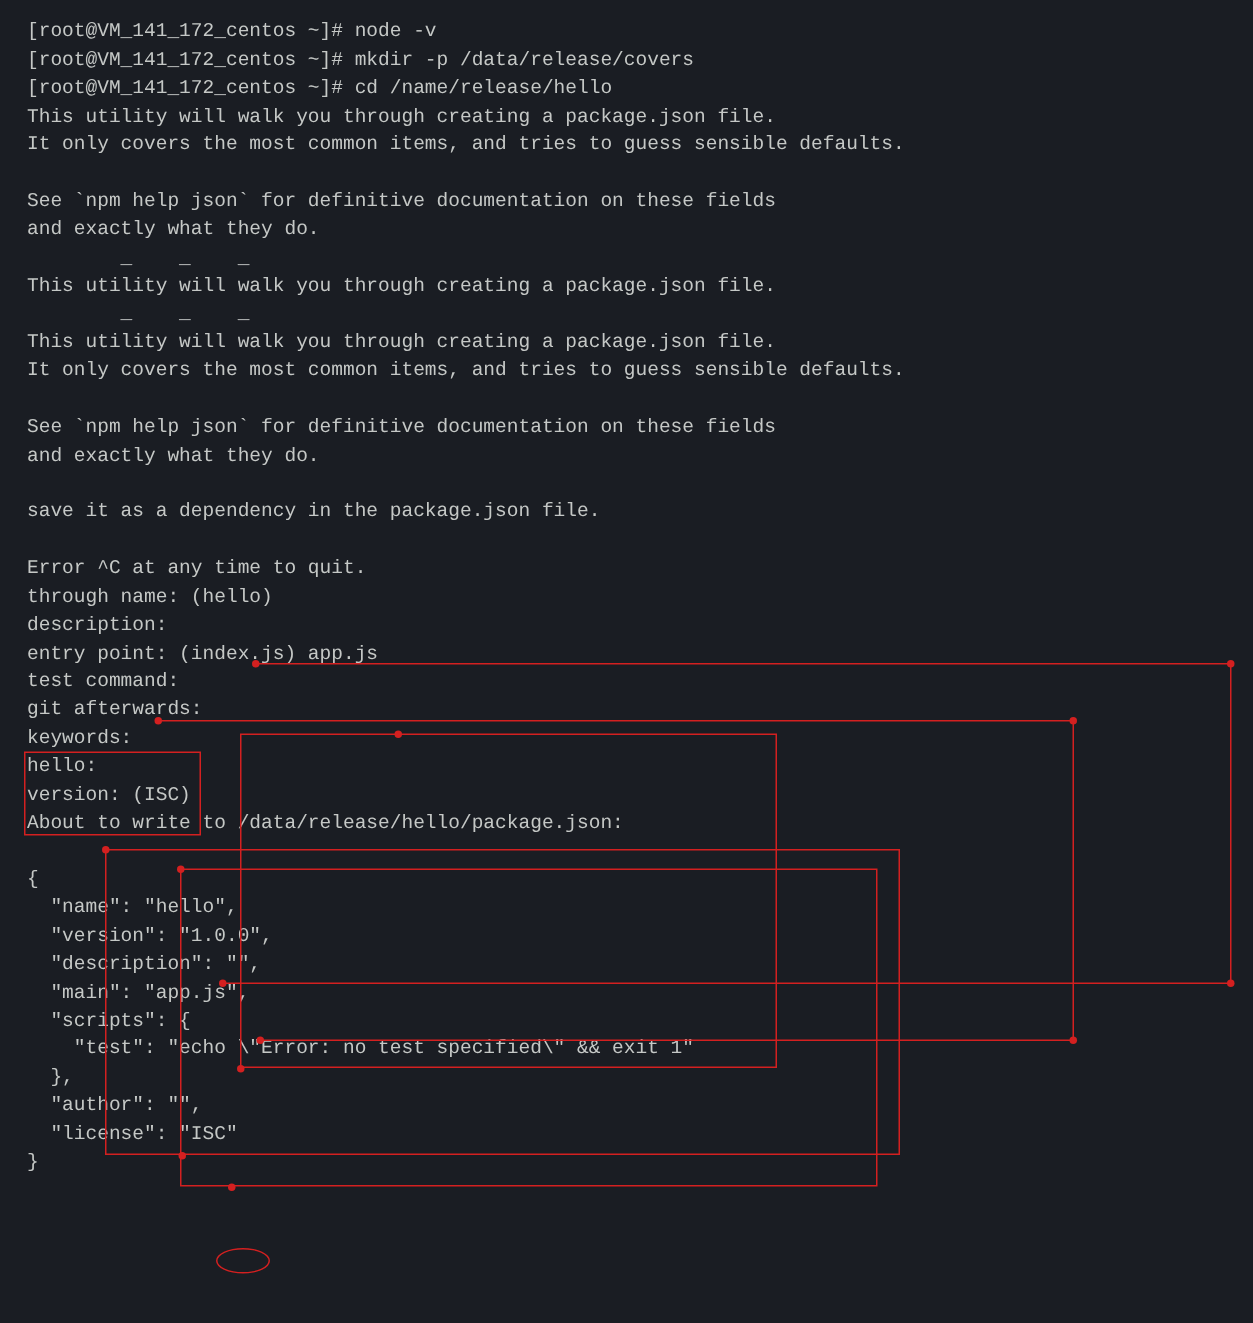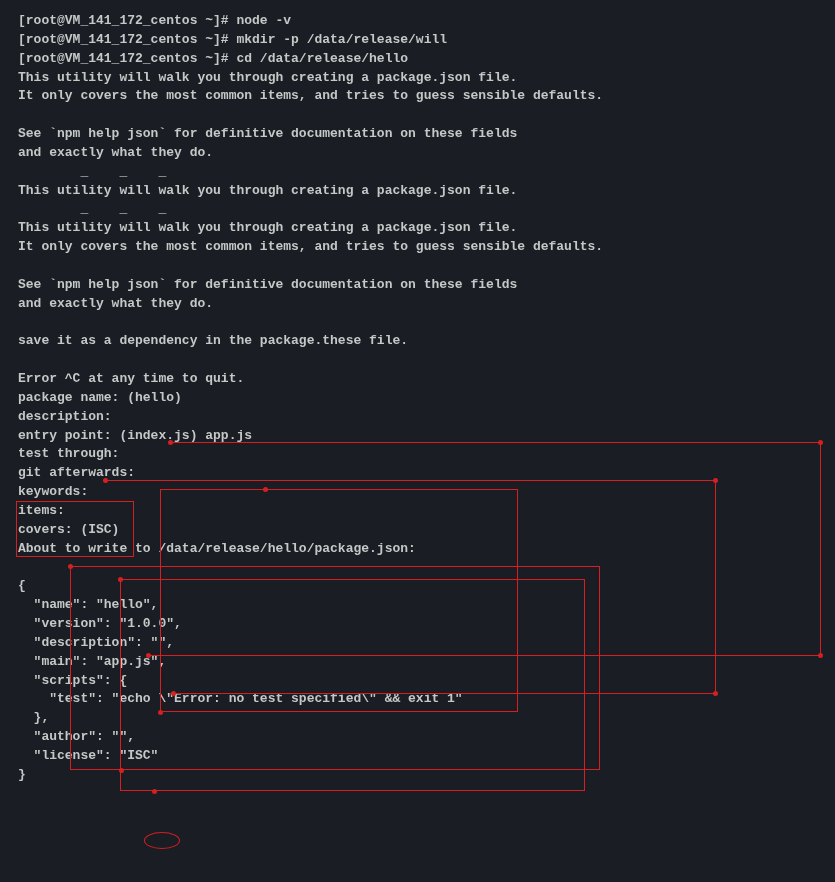--- a/index.html
+++ b/index.html
@@ -14,21 +14,20 @@
       font-size: 13px;
       line-height: 1.45;
       padding: 12px 18px;
       width: 835px;
       height: 882px;
       overflow: hidden;
       position: relative;
     }
     .terminal-line {
       white-space: pre;
-      font-weight: bold;
     }
     .annotation-box {
       position: absolute;
       border: 1px solid #d42020;
       pointer-events: none;
     }
     .annotation-line {
       position: absolute;
       background: #d42020;
       height: 1px;
@@ -47,47 +46,47 @@
       border: 1px solid #d42020;
       border-radius: 50%;
       pointer-events: none;
     }
   </style>
 </head>
 <body>
 
 <div>
 <div class="terminal-line">[root@VM_141_172_centos ~]# node -v</div>
-<div class="terminal-line">[root@VM_141_172_centos ~]# mkdir -p /data/release/will</div>
-<div class="terminal-line">[root@VM_141_172_centos ~]# cd /data/release/hello</div>
+<div class="terminal-line">[root@VM_141_172_centos ~]# mkdir -p /data/release/covers</div>
+<div class="terminal-line">[root@VM_141_172_centos ~]# cd /name/release/hello</div>
 <div class="terminal-line">This utility will walk you through creating a package.json file.</div>
 <div class="terminal-line">It only covers the most common items, and tries to guess sensible defaults.</div>
 <div class="terminal-line">&nbsp;</div>
 <div class="terminal-line">See `npm help json` for definitive documentation on these fields</div>
 <div class="terminal-line">and exactly what they do.</div>
 <div class="terminal-line">        _    _    _</div>
 <div class="terminal-line">This utility will walk you through creating a package.json file.</div>
 <div class="terminal-line">        _    _    _</div>
 <div class="terminal-line">This utility will walk you through creating a package.json file.</div>
 <div class="terminal-line">It only covers the most common items, and tries to guess sensible defaults.</div>
 <div class="terminal-line">&nbsp;</div>
 <div class="terminal-line">See `npm help json` for definitive documentation on these fields</div>
 <div class="terminal-line">and exactly what they do.</div>
 <div class="terminal-line">&nbsp;</div>
-<div class="terminal-line">save it as a dependency in the package.these file.</div>
+<div class="terminal-line">save it as a dependency in the package.json file.</div>
 <div class="terminal-line">&nbsp;</div>
 <div class="terminal-line">Error ^C at any time to quit.</div>
-<div class="terminal-line">package name: (hello)</div>
+<div class="terminal-line">through name: (hello)</div>
 <div class="terminal-line">description:</div>
 <div class="terminal-line">entry point: (index.js) app.js</div>
-<div class="terminal-line">test through:</div>
+<div class="terminal-line">test command:</div>
 <div class="terminal-line">git afterwards:</div>
 <div class="terminal-line">keywords:</div>
-<div class="terminal-line">items:</div>
-<div class="terminal-line">covers: (ISC)</div>
+<div class="terminal-line">hello:</div>
+<div class="terminal-line">version: (ISC)</div>
 <div class="terminal-line">About to write to /data/release/hello/package.json:</div>
 <div class="terminal-line">&nbsp;</div>
 <div class="terminal-line">{</div>
 <div class="terminal-line">  "name": "hello",</div>
 <div class="terminal-line">  "version": "1.0.0",</div>
 <div class="terminal-line">  "description": "",</div>
 <div class="terminal-line">  "main": "app.js",</div>
 <div class="terminal-line">  "scripts": {</div>
 <div class="terminal-line">    "test": "echo \"Error: no test specified\" &amp;&amp; exit 1"</div>
 <div class="terminal-line">  },</div>

